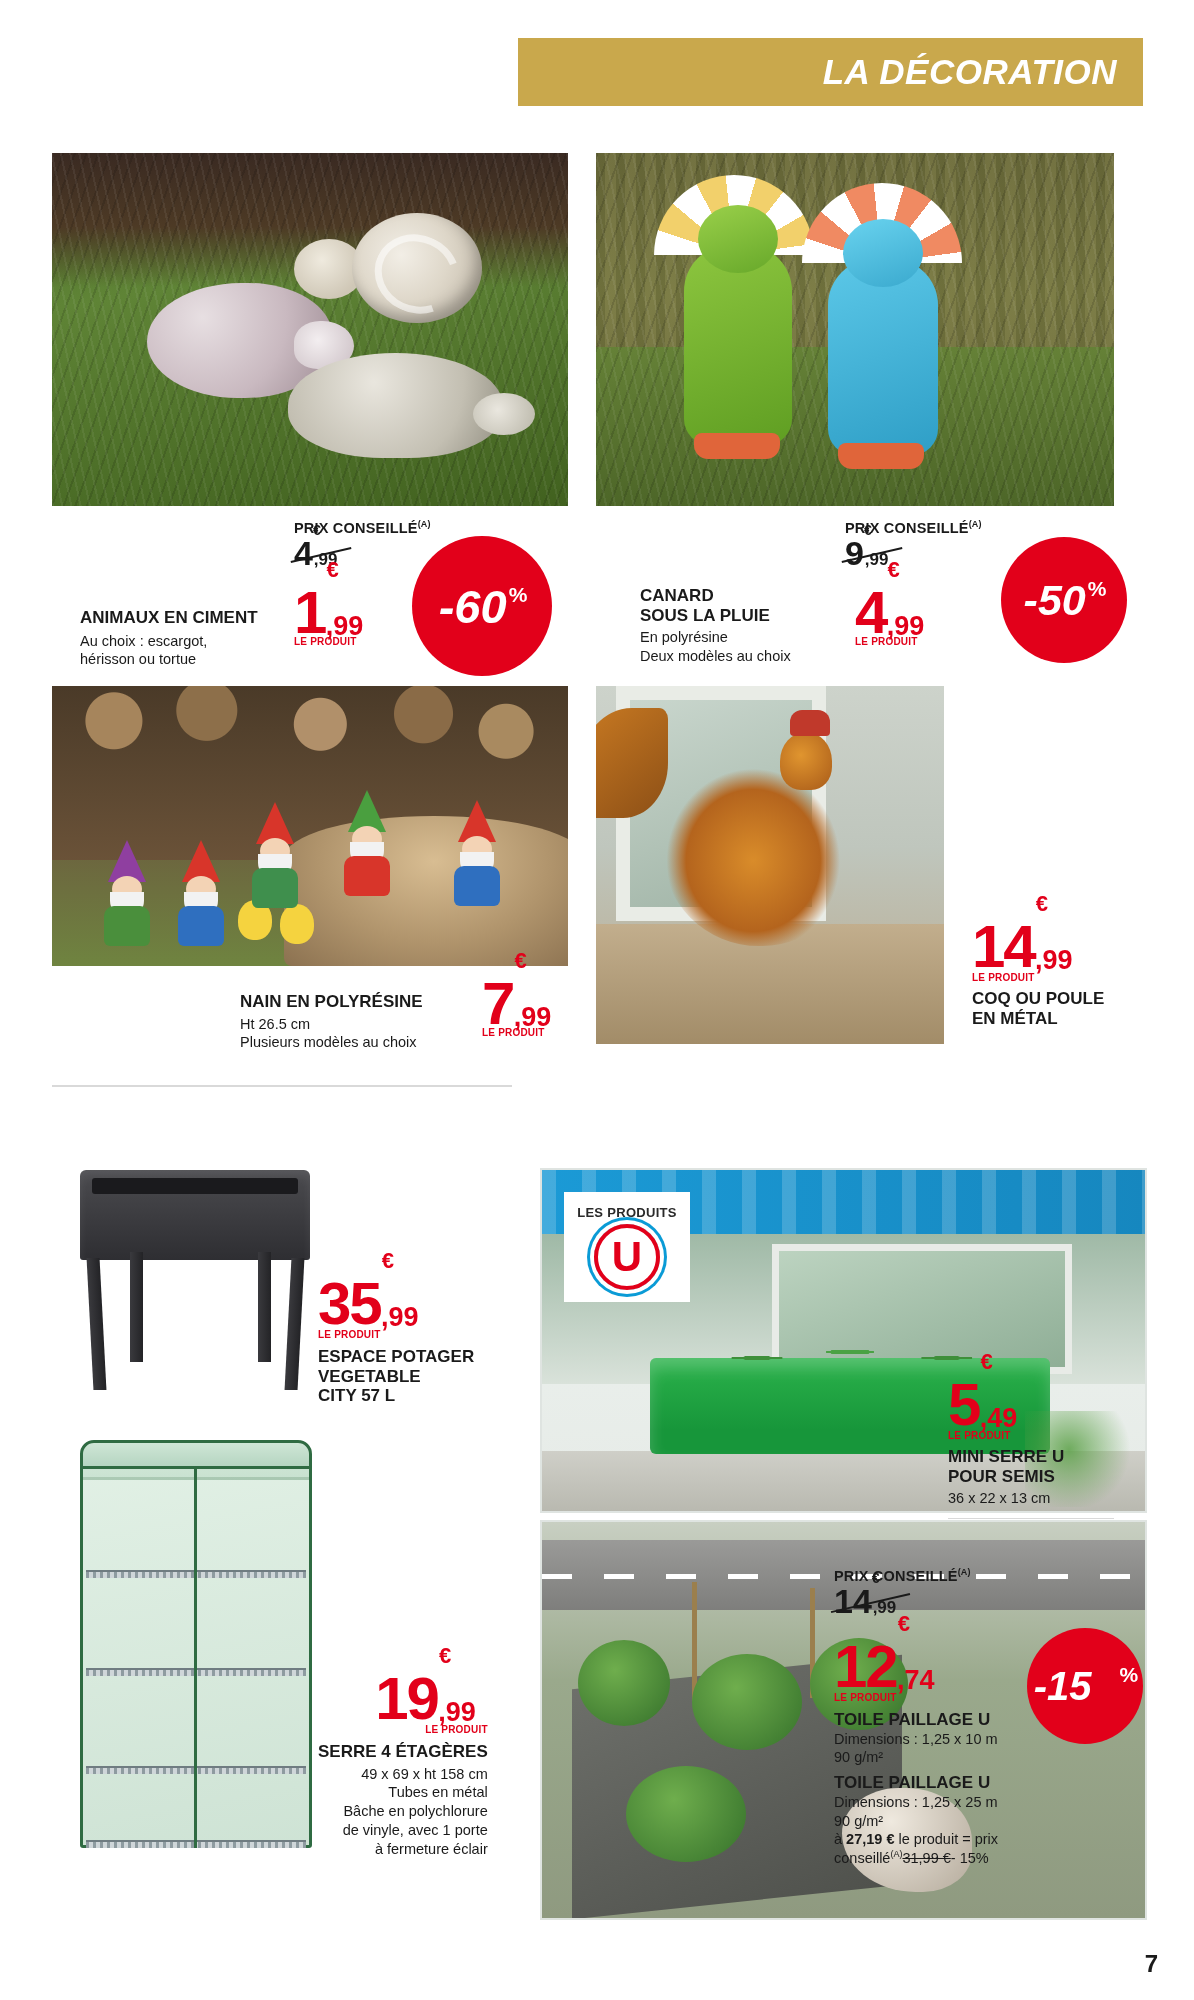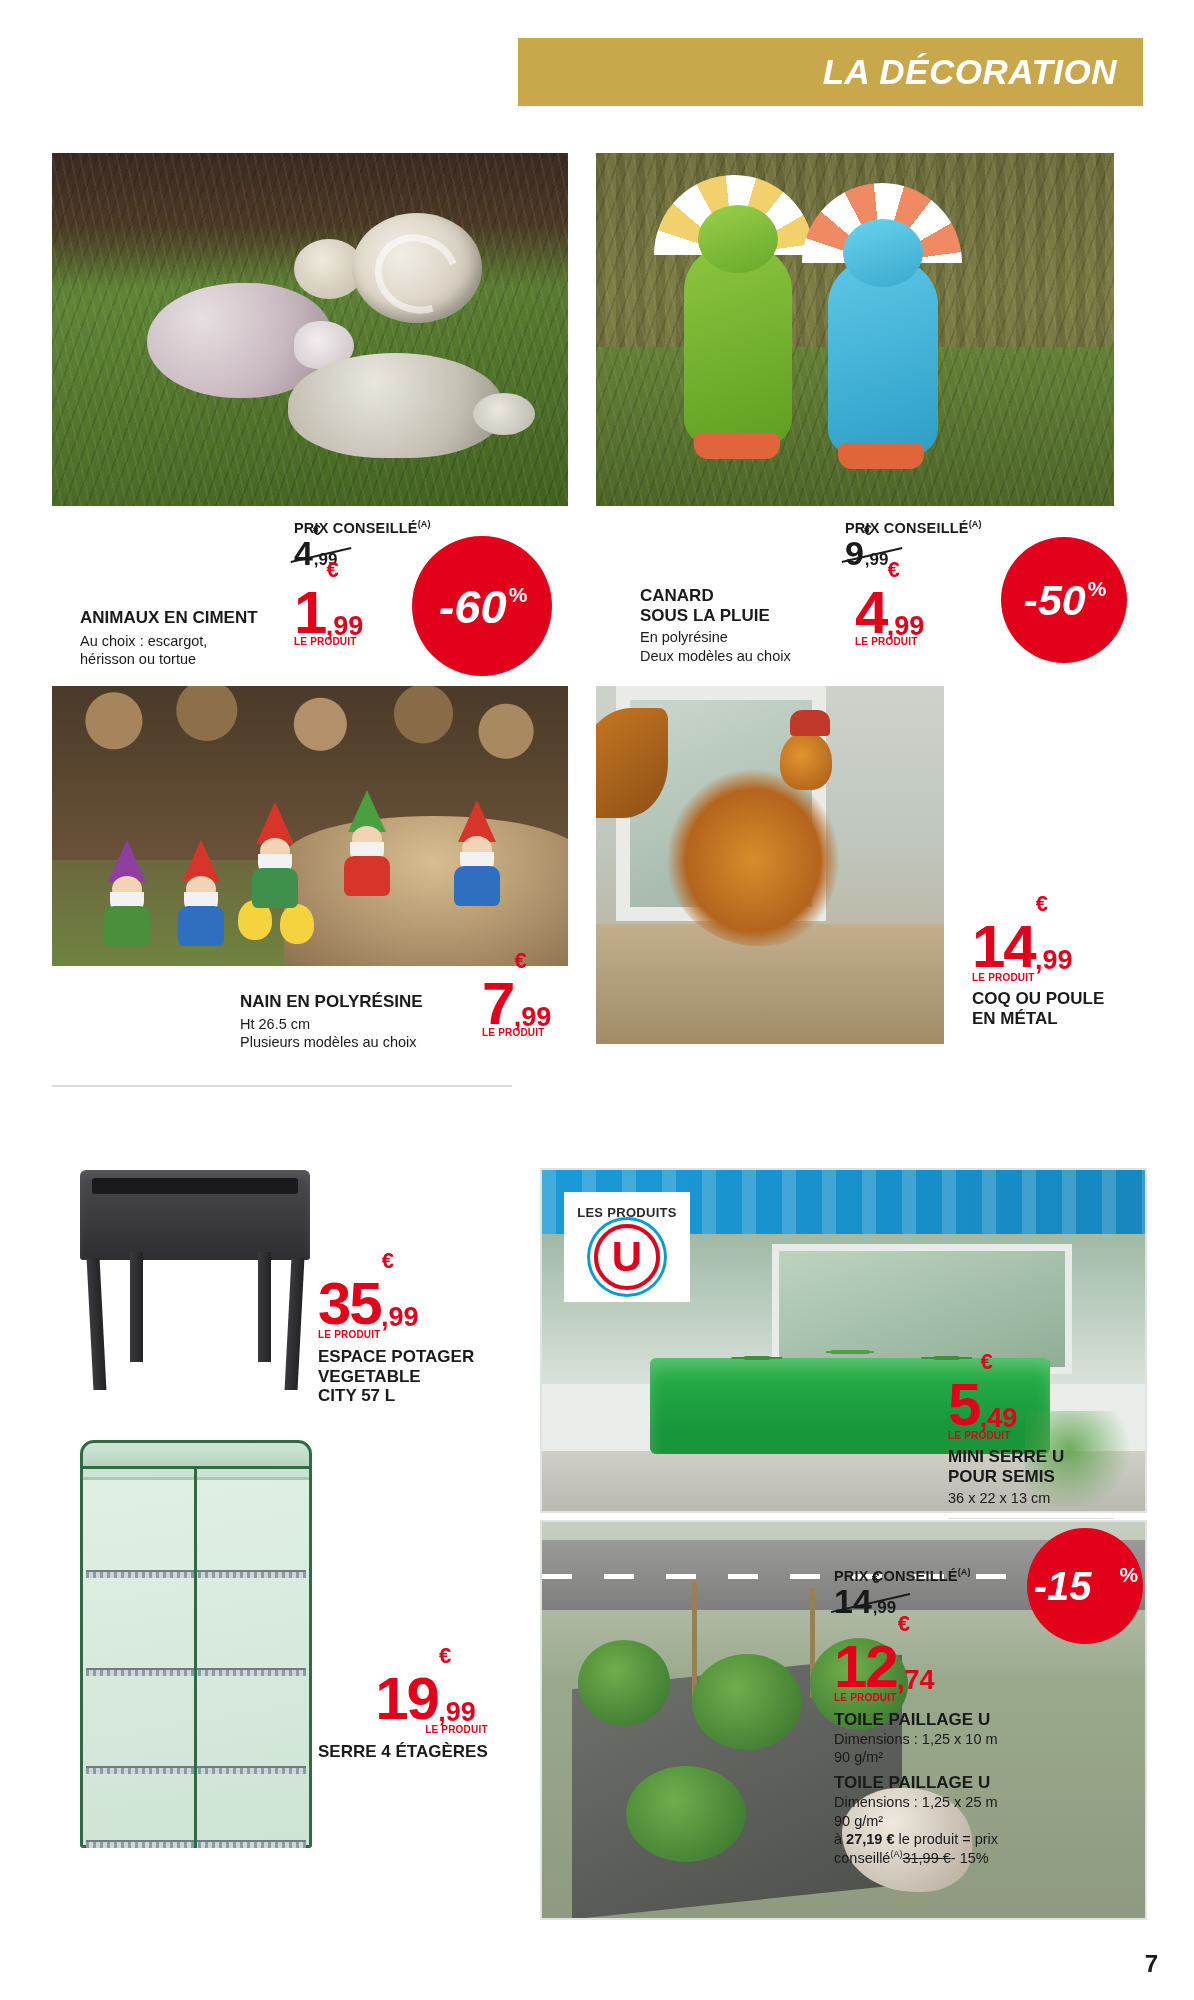--- a/index.html
+++ b/index.html
@@ -214,21 +214,21 @@
 
   
   .badge {
     position:absolute; border-radius:50%; background:#e2001a; color:#fff;
     display:flex; align-items:center; justify-content:center;
     font-weight:bold; font-style:italic;
   }
   .badge .pct { font-size:21px; position:relative; top:-11px; left:2px; font-style:normal; }
   .badge-60 { left:412px; top:536px; width:140px; height:140px; font-size:47px; }
   .badge-50 { left:1001px; top:537px; width:126px; height:126px; font-size:43px; }
-  .badge-15 { left:1027px; top:1528px; width:116px; height:116px; font-size:40px;gap:26px; }
+  .badge-15 { left:1027px; top:1628px; width:116px; height:116px; font-size:40px;gap:26px; }
 
   
   .price { color:#e2001a; font-weight:bold; line-height:0.9; display:inline-block; }
   .price .int { font-size:60px; letter-spacing:-2px; }
   .price .eur { font-size:22px; vertical-align:top; position:relative; top:-26px; left:1px; }
   .price .dec { font-size:27px; position:relative; left:-12px; top:2px; }
 
   .price-sm { color:#1a1a1a; font-weight:bold; display:inline-block; line-height:.9; }
   .price-sm .int { font-size:34px; }
   .price-sm .eur { font-size:14px; vertical-align:top; position:relative; top:-14px; }
@@ -438,20 +438,27 @@
     <div class="shelf sh4"></div>
     <div class="zip"></div>
   </div>
 
   <div class="blk" style="left:318px; top:1672px;text-align:right;">
     <div class="price">
       <span class="int">19</span><span class="eur">€</span><span class="dec">,99</span>
     </div>
     <div class="leproduit" style="margin-top:-2px;">LE PRODUIT</div>
     <div class="ptitle" style="margin-top:7px;">SERRE 4 ÉTAGÈRES</div>
+    <div class="pdesc" style="margin-top:3px;">
+      <div>49 x 69 x  ht 158 cm</div>
+      <div>Tubes en métal</div>
+      <div>Bâche en polychlorure</div>
+      <div>de vinyle, avec 1 porte</div>
+      <div>à fermeture éclair</div>
+    </div>
   </div>
 
   <div class="photo ph-serre">
     <div class="serre-top"></div>
     <div class="serre-wall"></div>
     <div class="serre-glass"></div>
     <div class="serre-ground"></div>
     <div class="serre-tray"></div>
     <div class="leaf-blur"></div>
     <div class="u-logo-box">

